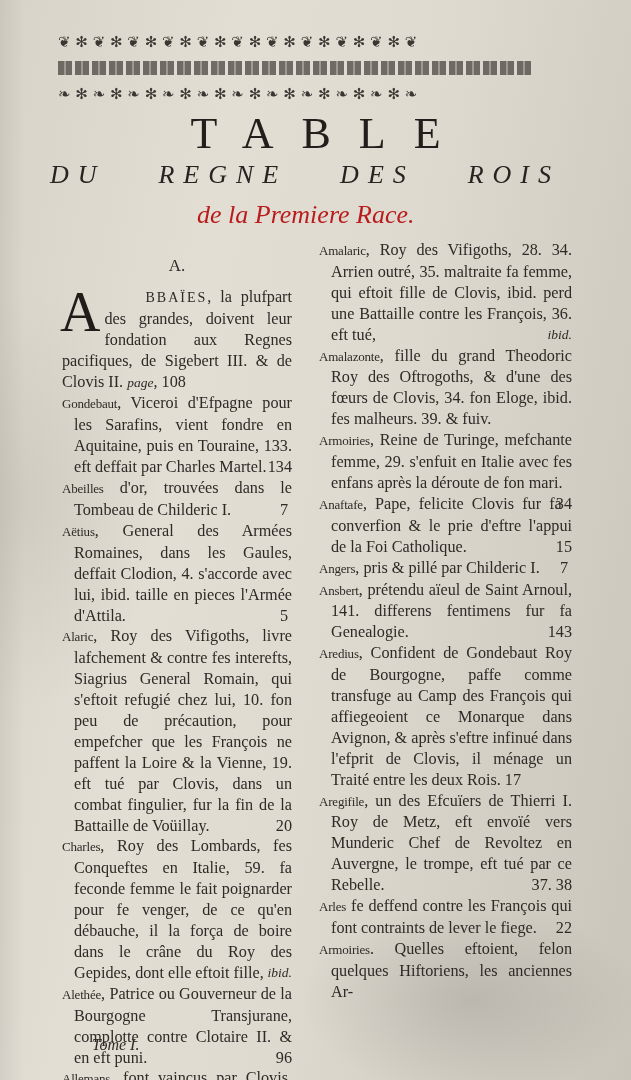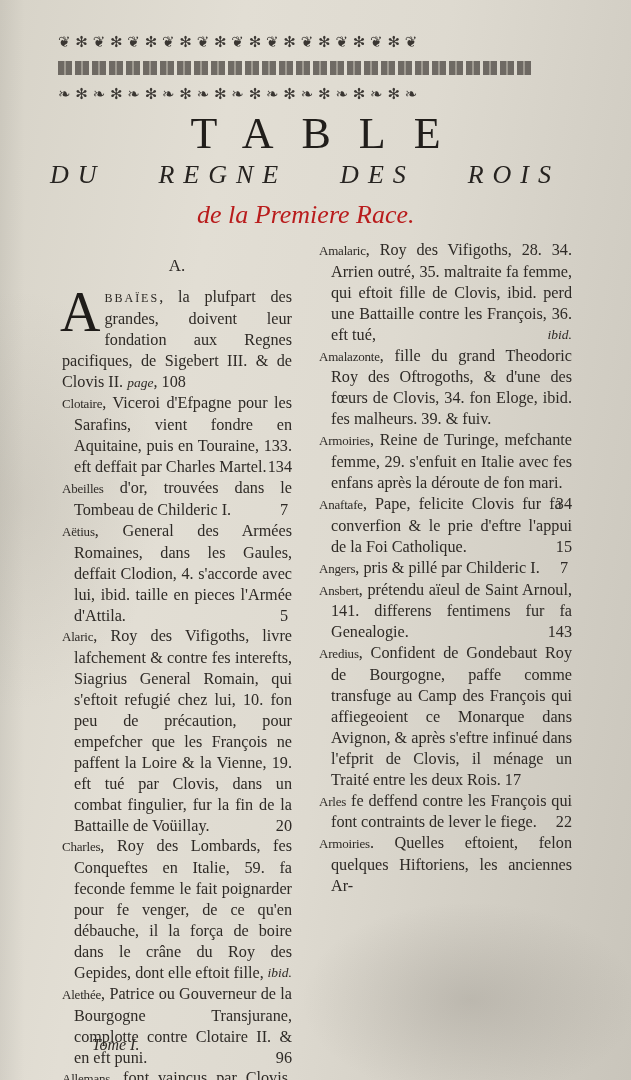--- a/index.html
+++ b/index.html
@@ -46,21 +46,21 @@
     line-height: 20.9px; color: #2e2a26;
   }
   .col.left { left: 62px; top: 254px; width: 230px; }
   .col.right { left: 319px; top: 240px; width: 253px; }
   .letter-head { text-align: center; font-size: 17px; margin: 2px 0 10px 0; }
   .entry { text-indent: -12px; padding-left: 12px; text-align: justify; }
   .hw { font-size: 13px; letter-spacing: -0.2px; }
   .pg { float: right; padding-left: 6px; }
   .dropcap-entry { position: relative; padding-left: 0; text-indent: 0; }
   .dropcap { float: left; font-size: 56px; line-height: 46px; margin: 2px 4px 0 -2px; color: #1f1c19; }
-  .smallcaps { letter-spacing: 2px; font-size: 12px; }
+  .smallcaps { letter-spacing: 2px; font-size: 14px; margin-left: 41px; }
   .footer {
     position: absolute; left: 92px; top: 1036px; font-style: italic; font-size: 16px;
     font-family: "Liberation Serif", serif; color: #2e2a26;
   }
   .it { font-style: italic; font-size: 13.5px; }
 </style>
 </head>
 <body>
 
 <div class="shade"></div>
@@ -83,35 +83,36 @@
   <span>DES</span>
   <span>ROIS</span>
 </div>
 <div class="subtitle2">de la Premiere Race.</div>
 
 <div class="col left">
   <div class="letter-head">A.</div>
   <div class="entry dropcap-entry">
     <span class="dropcap">A</span><span class="smallcaps">BBAÏES</span><span>, la plufpart des grandes, doivent leur fondation aux Regnes pacifiques, de Sigebert III. &amp; de Clovis II. </span><span class="it">page</span><span>, 108</span>
   </div>
-  <div class="entry"><span class="hw">Clotaire</span><span>, Viceroi d'Efpagne pour les Sarafins, vient fondre en Aquitaine, puis en Touraine, 133. eft deffait par Charles Martel.</span> <span class="pg">134</span></div>
+  <div class="entry"><span class="hw">Gondebaut</span><span>, Viceroi d'Efpagne pour les Sarafins, vient fondre en Aquitaine, puis en Touraine, 133. eft deffait par Charles Martel.</span> <span class="pg">134</span></div>
   <div class="entry"><span class="hw">Abeilles</span><span> d'or, trouvées dans le Tombeau de Childeric I.</span> <span class="pg">7</span></div>
   <div class="entry"><span class="hw">Aëtius</span><span>, General des Armées Romaines, dans les Gaules, deffait Clodion, 4. s'accorde avec lui, ibid. taille en pieces l'Armée d'Attila.</span> <span class="pg">5</span></div>
   <div class="entry"><span class="hw">Alaric</span><span>, Roy des Vifigoths, livre lafchement &amp; contre fes interefts, Siagrius General Romain, qui s'eftoit refugié chez lui, 10. fon peu de précaution, pour empefcher que les François ne paffent la Loire &amp; la Vienne, 19. eft tué par Clovis, dans un combat fingulier, fur la fin de la Battaille de Voüillay.</span> <span class="pg">20</span></div>
   <div class="entry"><span class="hw">Charles</span><span>, Roy des Lombards, fes Conqueftes en Italie, 59. fa feconde femme le fait poignarder pour fe venger, de ce qu'en débauche, il la força de boire dans le crâne du Roy des Gepides, dont elle eftoit fille,</span> <span class="pg it">ibid.</span></div>
   <div class="entry"><span class="hw">Alethée</span><span>, Patrice ou Gouverneur de la Bourgogne Transjurane, complotte contre Clotaire II. &amp; en eft puni.</span> <span class="pg">96</span></div>
   <div class="entry"><span class="hw">Allemans</span><span>, font vaincus par Clovis, 15. par Charles Martel.</span> </div>
 
 </div>
 
 <div class="col right">
   <div class="entry"><span class="hw">Amalaric</span><span>, Roy des Vifigoths, 28. 34. Arrien outré, 35. maltraite fa femme, qui eftoit fille de Clovis, ibid. perd une Battaille contre les François, 36. eft tué,</span> <span class="pg it">ibid.</span></div>
   <div class="entry"><span class="hw">Amalazonte</span><span>, fille du grand Theodoric Roy des Oftrogoths, &amp; d'une des fœurs de Clovis, 34. fon Eloge, ibid. fes malheurs. 39. &amp; fuiv.</span> <span class="pg"></span></div>
   <div class="entry"><span class="hw">Armoiries</span><span>, Reine de Turinge, mefchante femme, 29. s'enfuit en Italie avec fes enfans après la déroute de fon mari.</span> <span class="pg">34</span></div>
   <div class="entry"><span class="hw">Anaftafe</span><span>, Pape, felicite Clovis fur fa converfion &amp; le prie d'eftre l'appui de la Foi Catholique.</span> <span class="pg">15</span></div>
   <div class="entry"><span class="hw">Angers</span><span>, pris &amp; pillé par Childeric I.</span> <span class="pg">7</span></div>
   <div class="entry"><span class="hw">Ansbert</span><span>, prétendu aïeul de Saint Arnoul, 141. differens fentimens fur fa Genealogie.</span> <span class="pg">143</span></div>
   <div class="entry"><span class="hw">Aredius</span><span>, Confident de Gondebaut Roy de Bourgogne, paffe comme transfuge au Camp des François qui affiegeoient ce Monarque dans Avignon, &amp; après s'eftre infinué dans l'efprit de Clovis, il ménage un Traité entre les deux Rois. 17</span> <span class="pg"></span></div>
+  <div class="entry"><span class="hw">Aregifile</span><span>, un des Efcuïers de Thierri I. Roy de Metz, eft envoïé vers Munderic Chef de Revoltez en Auvergne, le trompe, eft tué par ce Rebelle.</span> <span class="pg">37. 38</span></div>
   <div class="entry"><span class="hw">Arles</span><span> fe deffend contre les François qui font contraints de lever le fiege.</span> <span class="pg">22</span></div>
   <div class="entry"><span class="hw">Armoiries</span><span>. Quelles eftoient, felon quelques Hiftoriens, les anciennes Ar-</span></div>
 </div>
 
 <div class="footer">Tome I.</div>
 
 </body></html>

